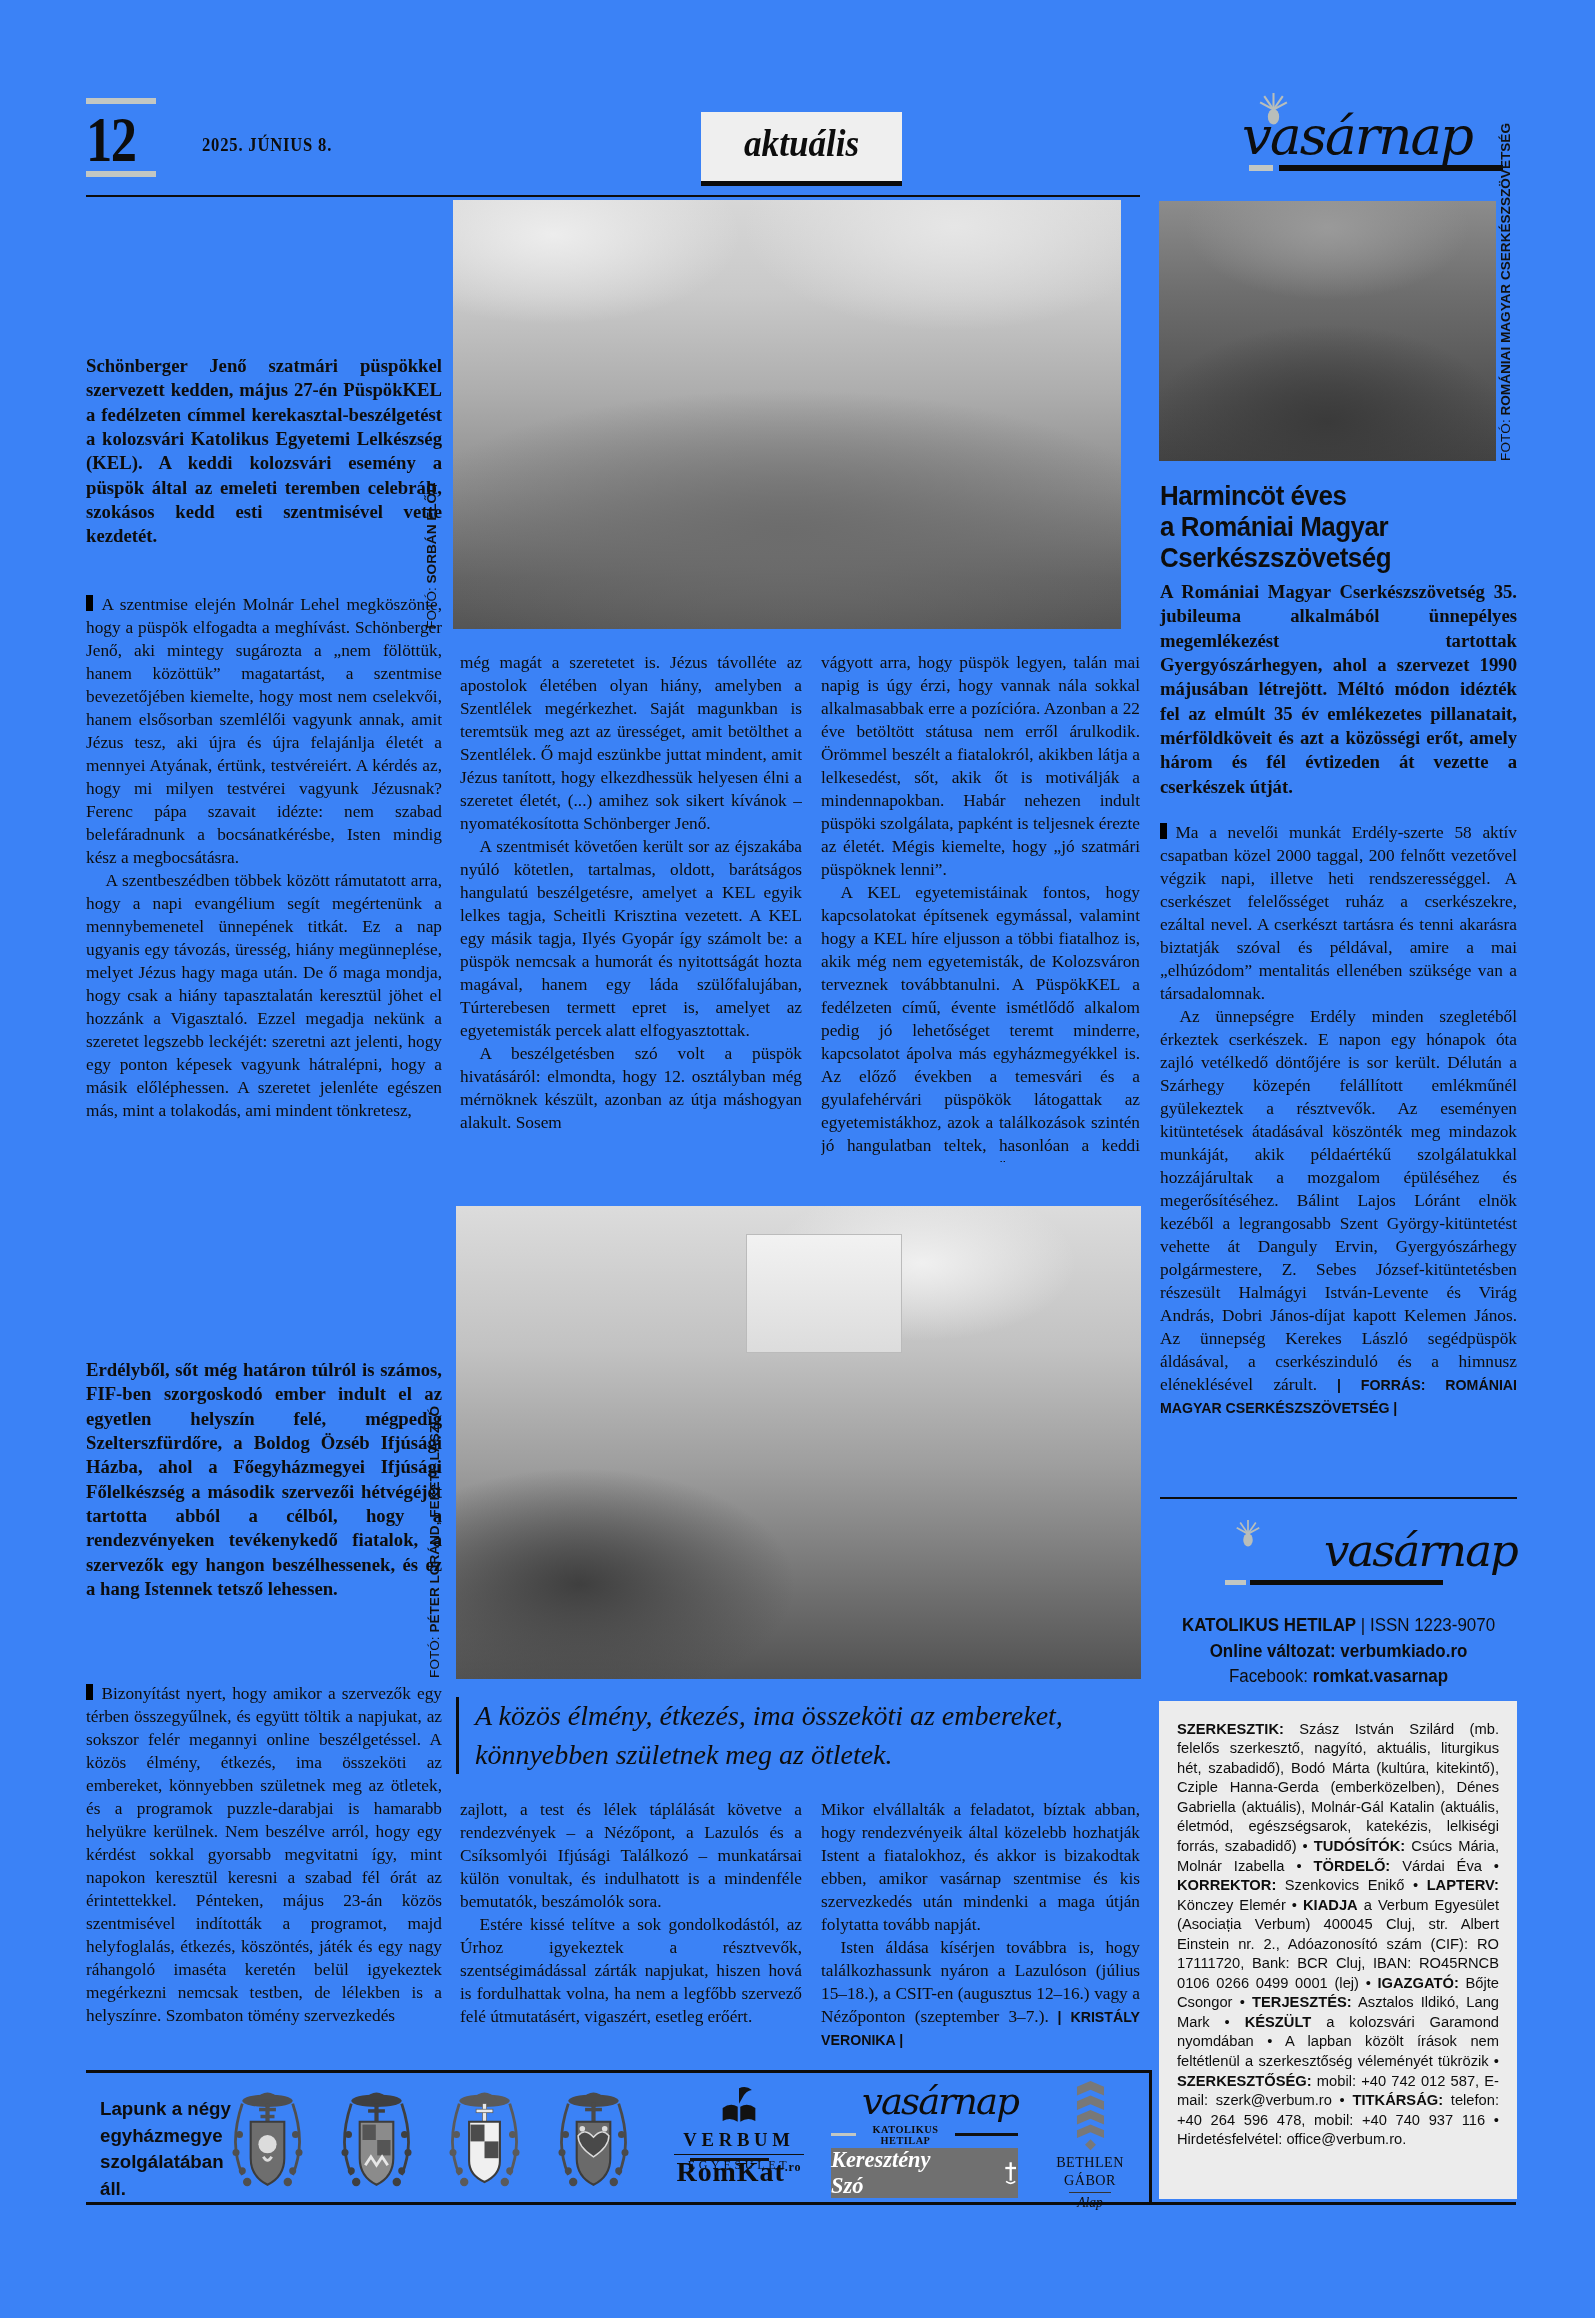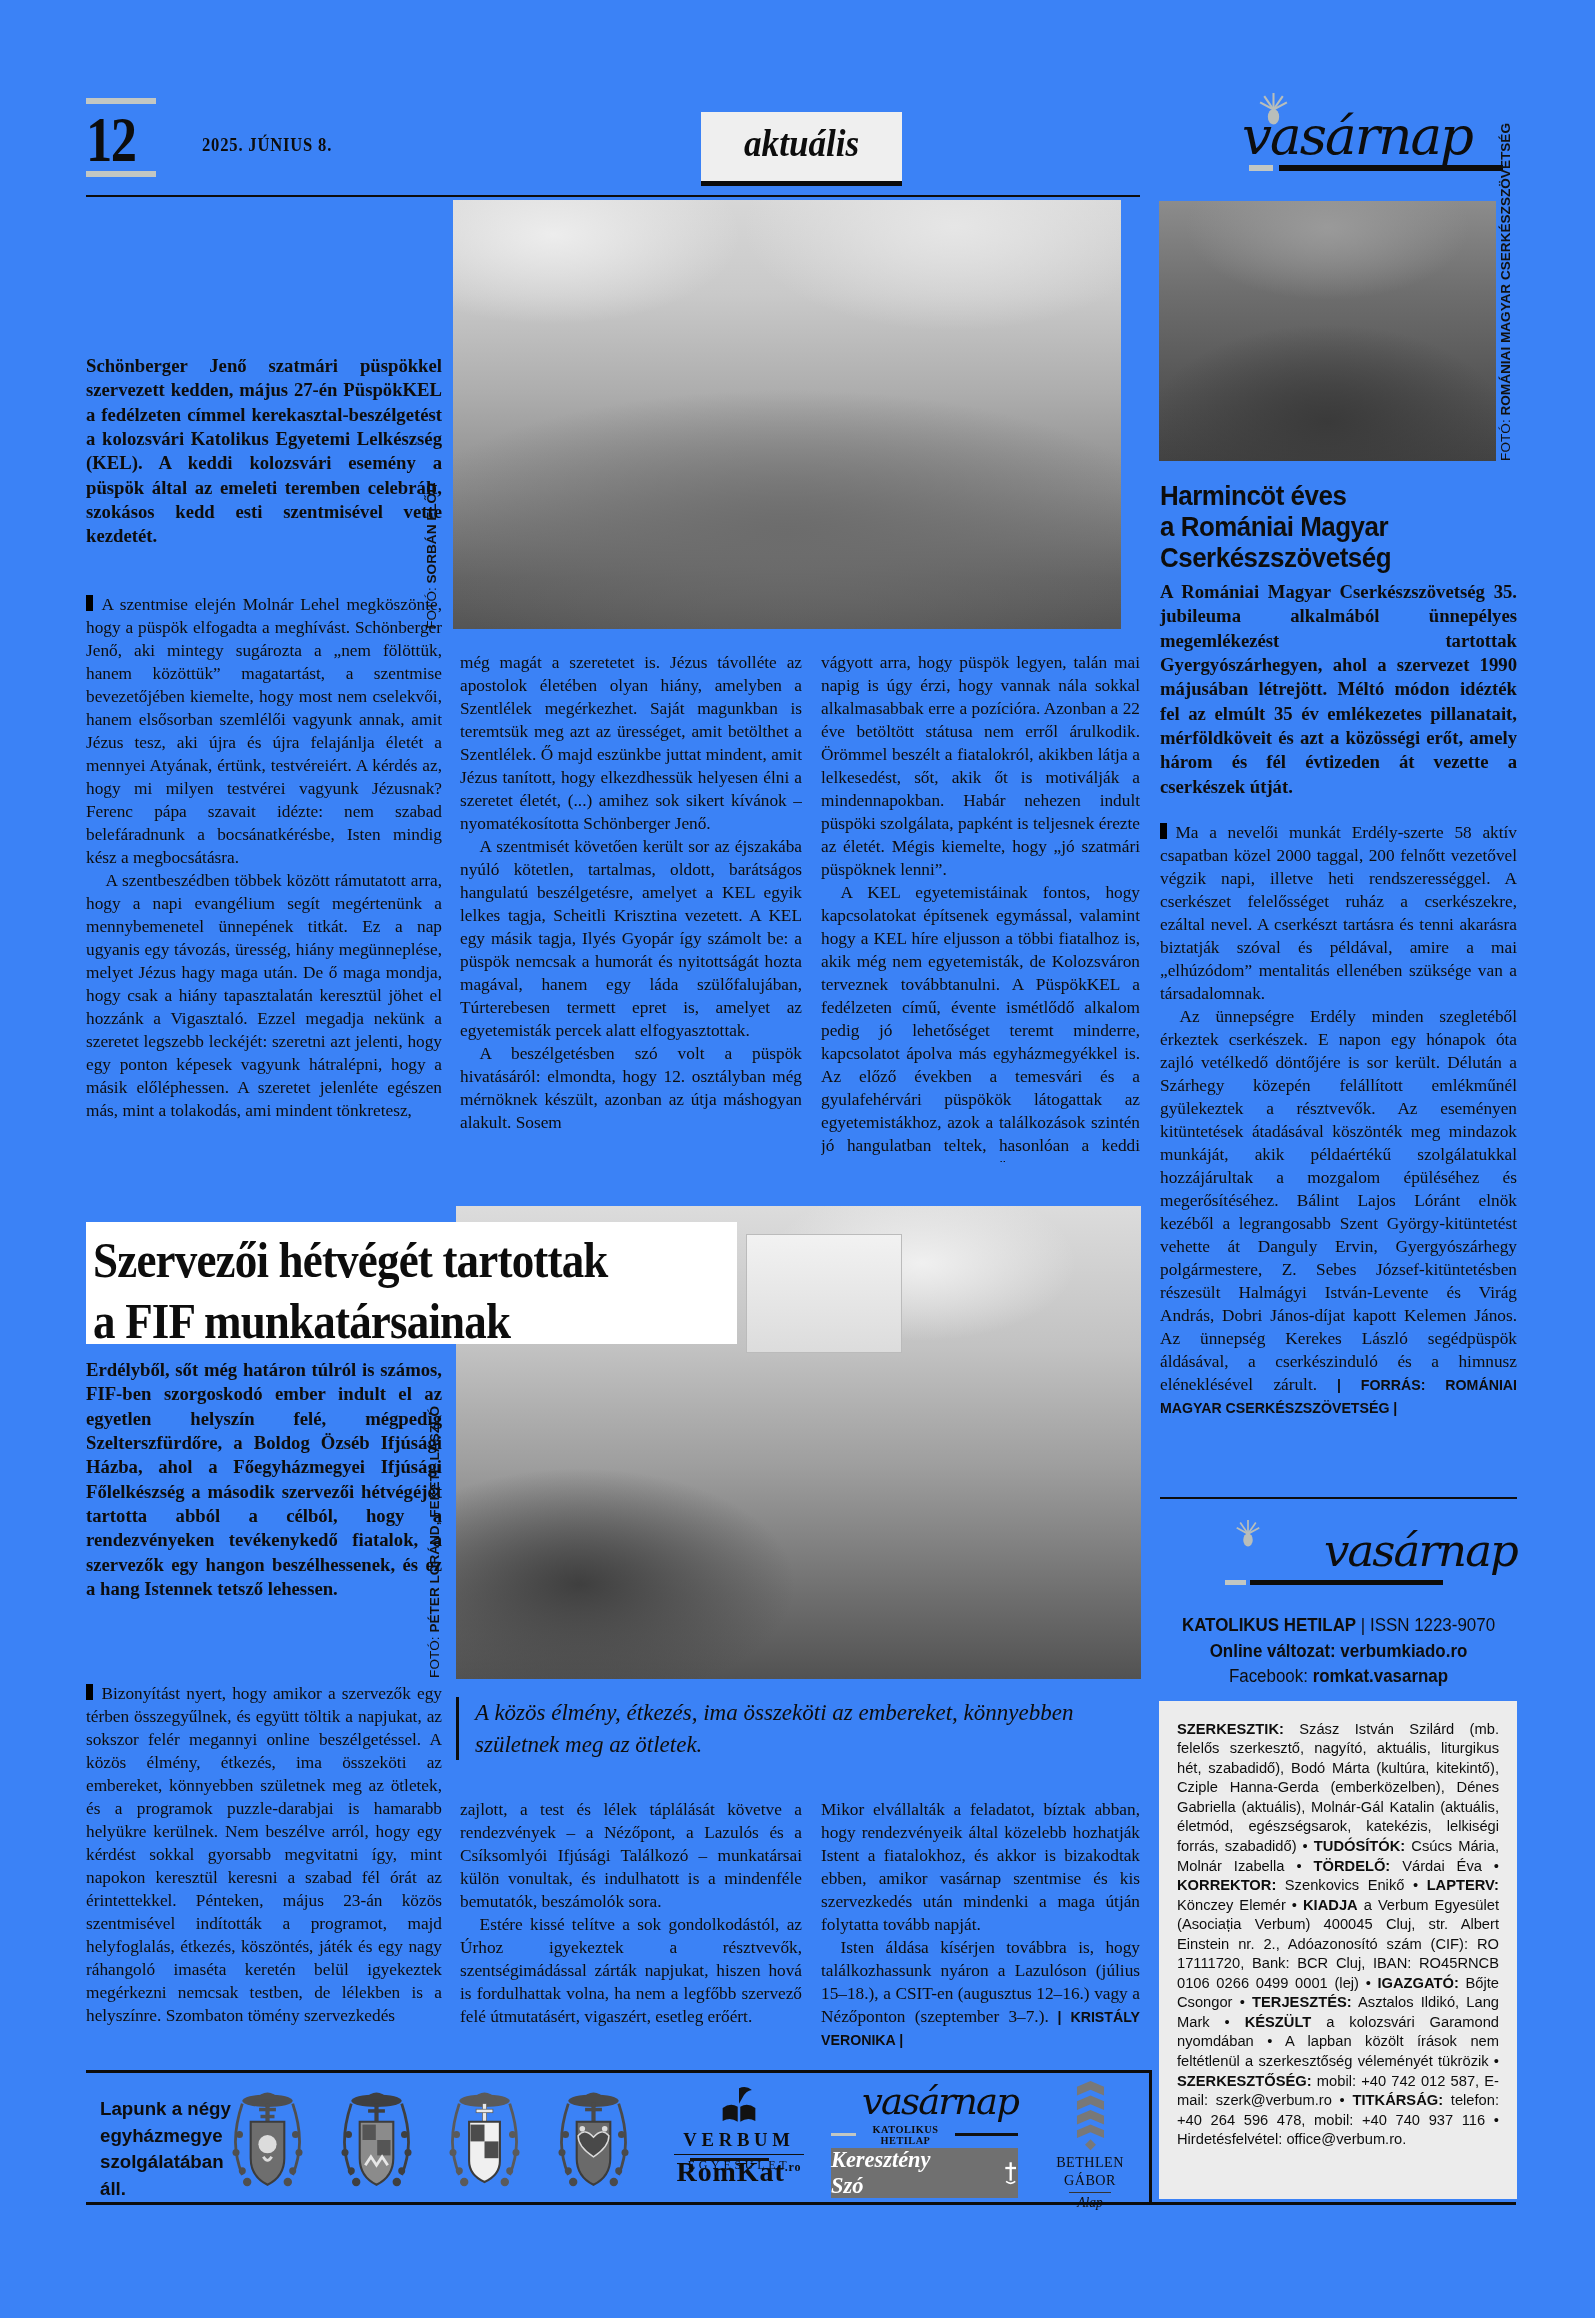--- a/index.html
+++ b/index.html
@@ -23,21 +23,21 @@
   .sb-title{font-family:"Liberation Sans","DejaVu Sans",sans-serif;font-weight:700;font-size:27px;line-height:31px;transform:scaleX(.96);transform-origin:0 0;white-space:nowrap;letter-spacing:-0.5px;}
 
   
   .lead{font-weight:700;font-size:18.7px;line-height:1.3;text-align:justify;}
   .bodycol{font-size:17.3px;line-height:1.33;text-align:justify;overflow:hidden;}
   .para{margin:0;text-align:justify;}
   .para + .para{text-indent:19.6px;}
   .marked .para.first::before{content:"";display:inline-block;width:7px;height:16px;background:#000;margin-right:8.4px;vertical-align:-1.4px;}
   .sig{font-family:"Liberation Sans","DejaVu Sans",sans-serif;font-weight:700;font-size:.82em;letter-spacing:0;}
   .seg-label{font-weight:700;}
-  .caption{font-style:italic;font-size:23px;line-height:1.38;border-left:3.3px solid #0d0d0d;padding-left:16px;}
+  .caption{font-style:italic;font-size:28px;line-height:1.38;border-left:3.3px solid #0d0d0d;padding-left:16px;}
 
   
   .photo{position:absolute;overflow:hidden;}
   #photo1{background:
     radial-gradient(ellipse 40% 30% at 15% 8%, #ededed 0%, rgba(237,237,237,0) 70%),
     radial-gradient(ellipse 45% 35% at 75% 6%, #e6e6e6 0%, rgba(230,230,230,0) 70%),
     radial-gradient(ellipse 80% 45% at 50% 78%, #6c6c6c 0%, rgba(108,108,108,0) 75%),
     linear-gradient(180deg,#d7d7d7 0%,#c9c9c9 22%,#adadad 45%,#8b8b8b 68%,#636363 88%,#555 100%);}
   #photo-sidebar{background:
     radial-gradient(ellipse 60% 40% at 50% 10%, #9a9a9a 0%, rgba(154,154,154,0) 70%),
@@ -161,24 +161,20 @@
   <div class="abs center mh-line" style="left:1160px;top:1639px;width:357px;"><b class="seg-label">Online változat: verbumkiado.ro</b></div>
   <div class="abs center mh-line" style="left:1160px;top:1664px;width:357px;"><span class="seg-text">Facebook: </span><b class="seg-label">romkat.vasarnap</b></div>
 
   <div class="abs" id="info-box" style="left:1159px;top:1701px;width:358px;height:498px;box-sizing:border-box;"><b class="seg-label">SZERKESZTIK:</b><span class="seg-text"> Szász István Szilárd (mb. felelős szerkesztő, nagyító, aktuális, liturgikus hét, szabadidő), Bodó Márta (kultúra, kitekintő), Cziple Hanna-Gerda (emberközelben), Dénes Gabriella (aktuális), Molnár-Gál Katalin (aktuális, életmód, egészségsarok, katekézis, lelkiségi forrás, szabadidő) • </span><b class="seg-label">TUDÓSÍTÓK:</b><span class="seg-text"> Csúcs Mária, Molnár Izabella • </span><b class="seg-label">TÖRDELŐ:</b><span class="seg-text"> Várdai Éva • </span><b class="seg-label">KORREKTOR:</b><span class="seg-text"> Szenkovics Enikő • </span><b class="seg-label">LAPTERV:</b><span class="seg-text"> Könczey Elemér • </span><b class="seg-label">KIADJA</b><span class="seg-text"> a Verbum Egyesület (Asociația Verbum) 400045 Cluj, str. Albert Einstein nr. 2., Adóazonosító szám (CIF): RO 17111720, Bank: BCR Cluj, IBAN: RO45RNCB 0106 0266 0499 0001 (lej) • </span><b class="seg-label">IGAZGATÓ:</b><span class="seg-text"> Bőjte Csongor • </span><b class="seg-label">TERJESZTÉS:</b><span class="seg-text"> Asztalos Ildikó, Lang Mark • </span><b class="seg-label">KÉSZÜLT</b><span class="seg-text"> a kolozsvári Garamond nyomdában • A lapban közölt írások nem feltétlenül a szerkesztőség véleményét tükrözik • </span><b class="seg-label">SZERKESZTŐSÉG:</b><span class="seg-text"> mobil: +40 742 012 587, E-mail: szerk@verbum.ro • </span><b class="seg-label">TITKÁRSÁG:</b><span class="seg-text"> telefon: +40 264 596 478, mobil: +40 740 937 116 • Hirdetésfelvétel: office@verbum.ro.</span></div>
 
   <div class="photo" id="photo2" style="left:456px;top:1206px;width:685px;height:473px;">
     <div class="photo-sign" style="left:290px;top:28px;width:154px;height:117px;"></div>
   </div>
   <div class="vcredit" style="left:427px;bottom:641px;"><b class="seg-label">FOTÓ: </b><span class="seg-text">PÉTER LÓRÁND, FEKETE LÁSZLÓ</span></div>
 
-  <div class="abs headline-box" style="left:86px;top:1222px;width:651px;height:122px;">
-    <div class="headline" style="margin:7.5px 0 0 6.5px;">Szervezői hétvégét tartottak</div>
-    <div class="headline" style="margin-left:6.5px;">a FIF munkatársainak</div>
-  </div>
 
   <div class="abs lead" style="left:86px;top:1358px;width:356px;">Erdélyből, sőt még határon túlról is számos, FIF-ben szorgoskodó ember indult el az egyetlen helyszín felé, mégpedig Szelterszfürdőre, a Boldog Özséb Ifjúsági Házba, ahol a Főegyházmegyei Ifjúsági Főlelkészség a második szervezői hétvégéjét tartotta abból a célból, hogy a rendezvényeken tevékenykedő fiatalok, a szervezők egy hangon beszélhessenek, és ez a hang Istennek tetsző lehessen.</div>
   <div class="abs bodycol marked" style="left:86px;top:1682px;width:356px;height:383px;">
       <p class="para first">Bizonyítást nyert, hogy amikor a szervezők egy térben összegyűlnek, és együtt töltik a napjukat, az sokszor felér megannyi online beszélgetéssel. A közös élmény, étkezés, ima összeköti az embereket, könnyebben születnek meg az ötletek, és a programok puzzle-darabjai is hamarabb helyükre kerülnek. Nem beszélve arról, hogy egy kérdést sokkal gyorsabb megvitatni így, mint napokon keresztül keresni a szabad fél órát az érintettekkel. Pénteken, május 23-án közös szentmisével indították a programot, majd helyfoglalás, étkezés, köszöntés, játék és egy nagy ráhangoló imaséta keretén belül igyekeztek megérkezni nemcsak testben, de lélekben is a helyszínre. Szombaton tömény szervezkedés</p>
     </div>
 
   <div class="abs caption" style="left:456px;top:1697px;width:654px;">A közös élmény, étkezés, ima összeköti az embereket, könnyebben születnek meg az ötletek.</div>
 
   <div class="abs bodycol" style="left:460px;top:1798px;width:342px;height:266px;">
       <p class="para first">zajlott, a test és lélek táplálását követve a rendezvények – a Nézőpont, a Lazulós és a Csíksomlyói Ifjúsági Találkozó – munkatársai külön vonultak, és indulhatott is a mindenféle bemutatók, beszámolók sora.</p>

